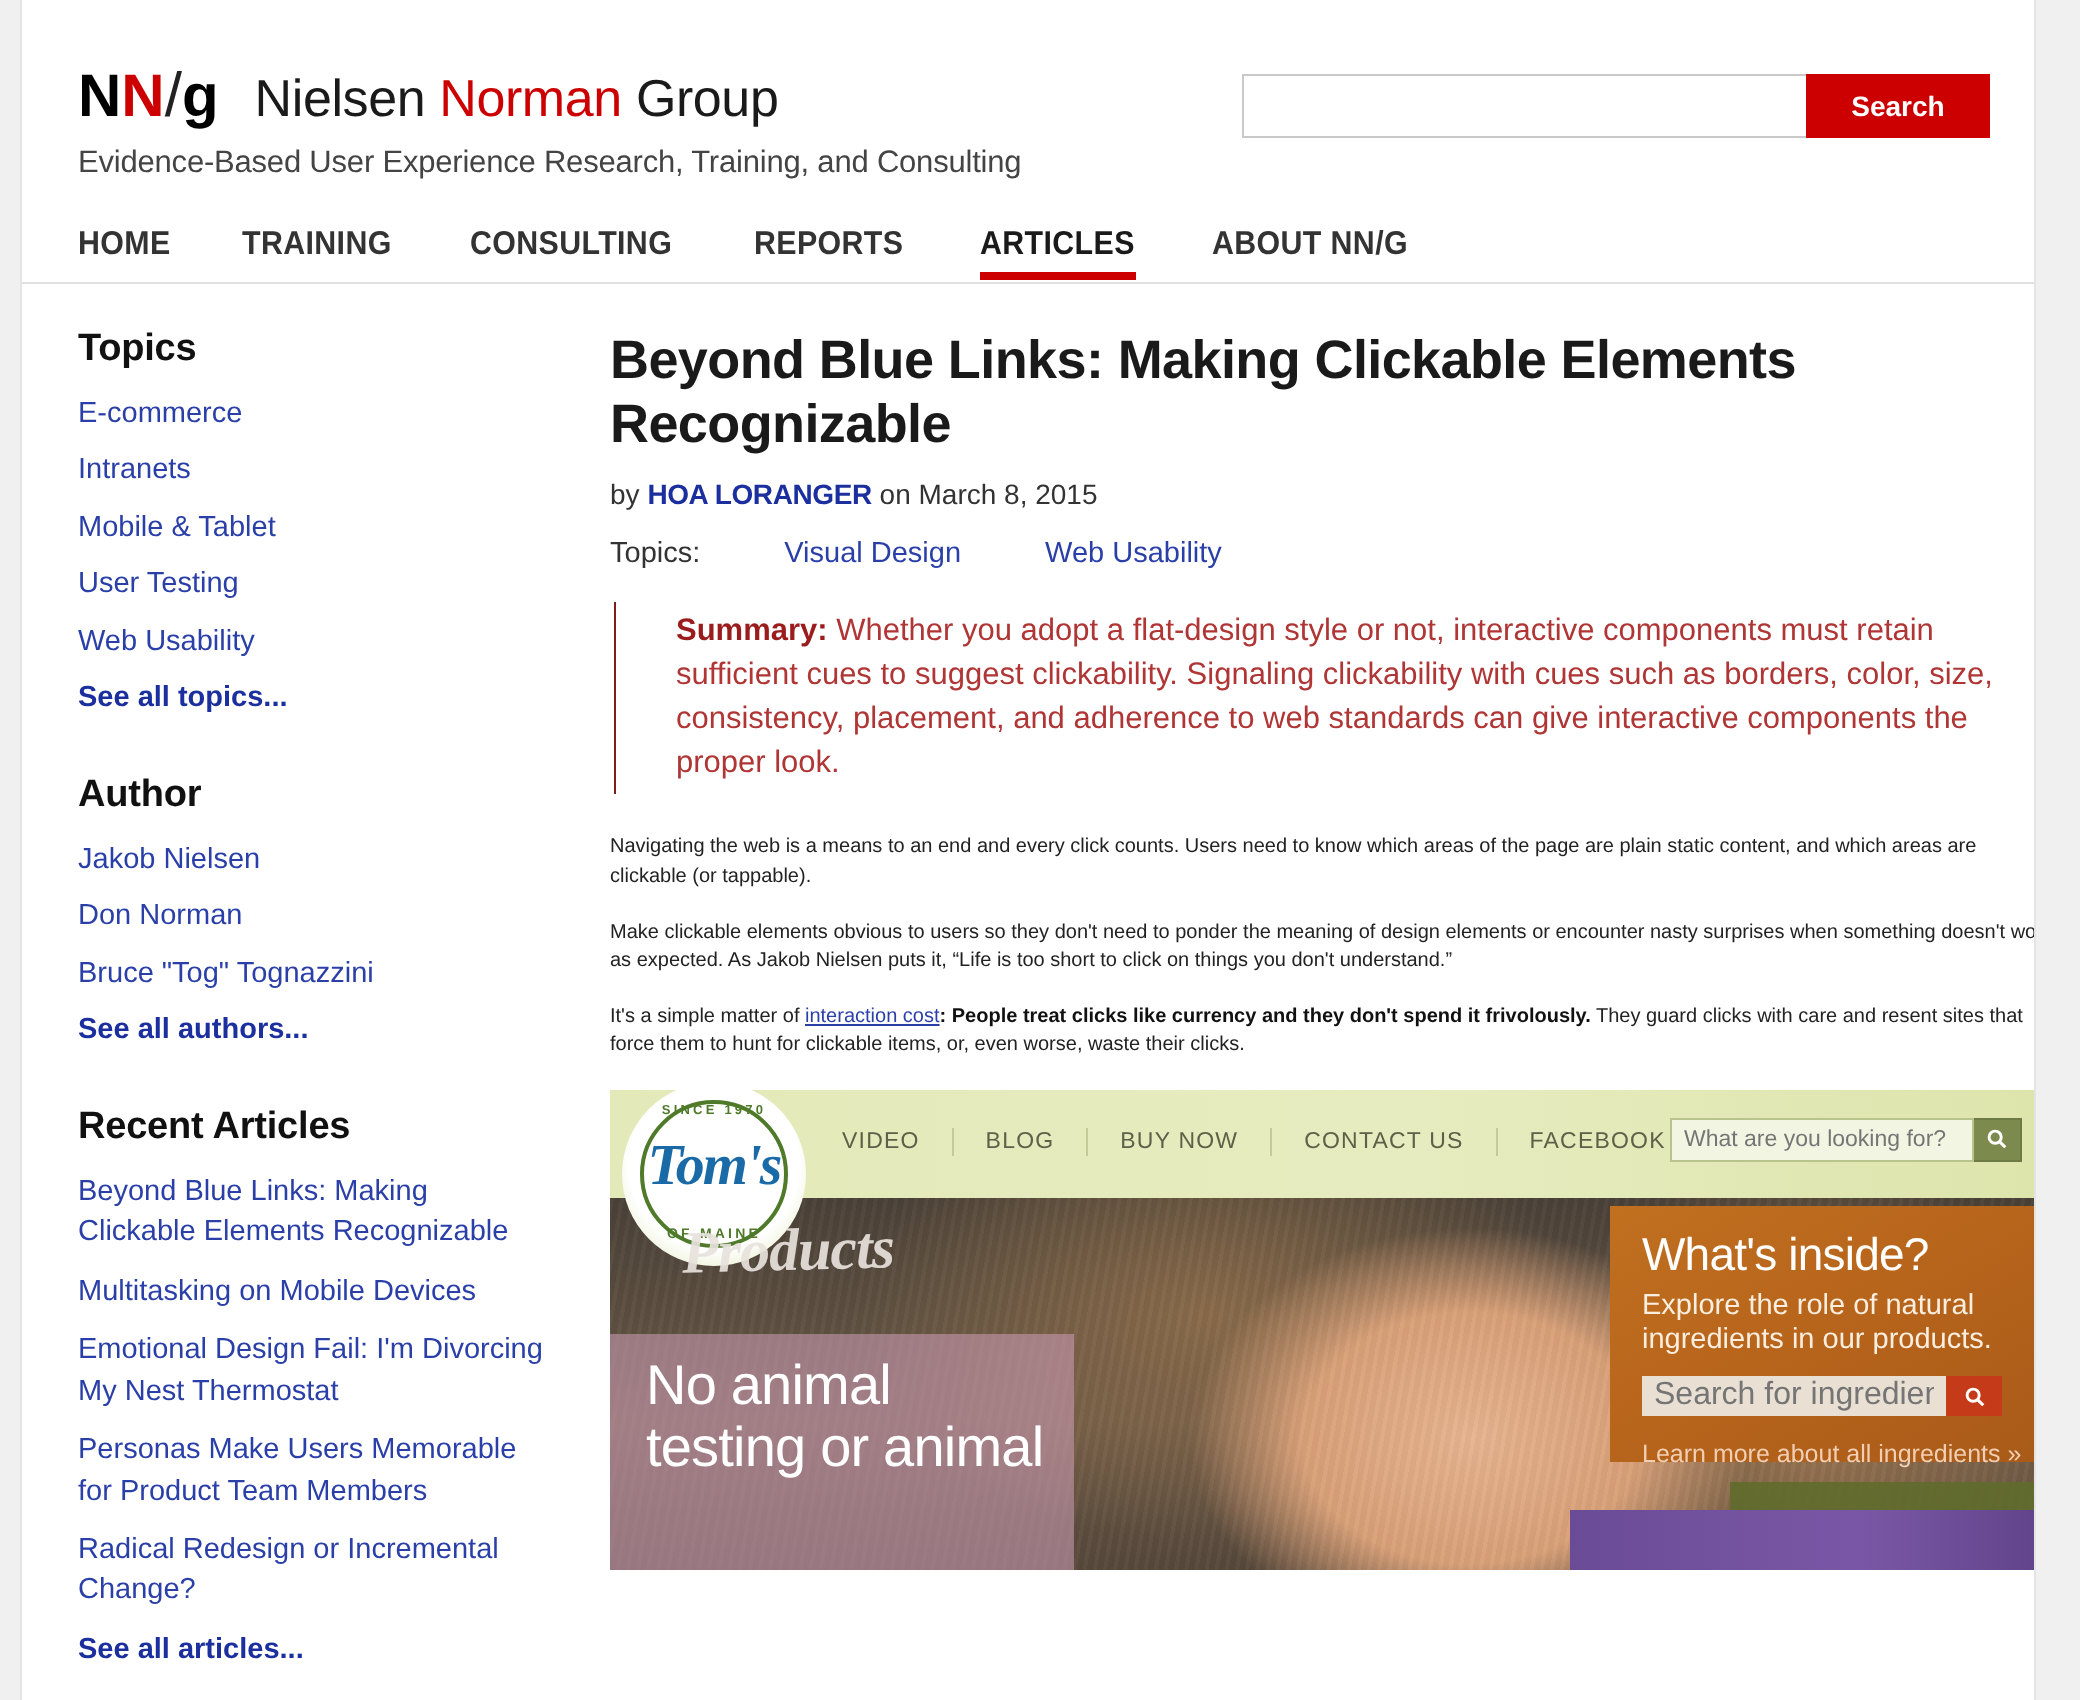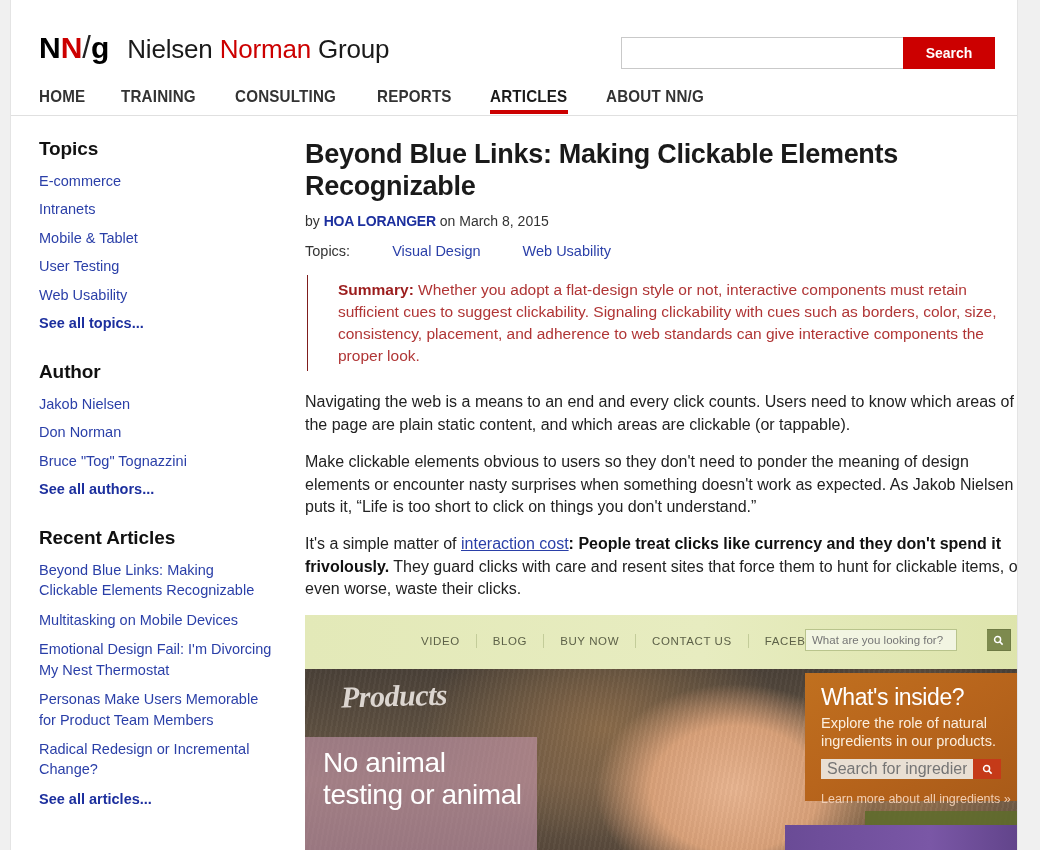--- a/index.html
+++ b/index.html
@@ -106,21 +106,21 @@
 
   .summary {
     border-left: 1px solid #7f1d1d;
     padding: 4px 0 4px 30px;
     margin: 4px 0 20px 2px;
     color: #b03535; font-size: 15.5px; line-height: 1.43;
   }
   .summary b { color: #9b1c1c; font-weight: 700; }
 
   .para {
-    font-size: 16px; color: #222; line-height: 1.42;
+    font-size: 10px; color: #222; line-height: 1.42;
     margin: 0 0 14px 0;
   }
   .para a.inline { color: #2a3fa8; text-decoration: underline; }
   .para b { font-weight: 700; color: #111; }
 
   
   .shot {
     position: relative; width: 722px; height: 240px;
     overflow: hidden; margin-top: 6px;
     background: #3b3027;
@@ -157,21 +157,21 @@
     font-size: 7px; color: #4e7a2a; font-weight: 700; letter-spacing: 1.6px;
   }
   .toms-logo .word {
     position: absolute; left: 0; right: 0; top: 26px; text-align: center;
     font-size: 29px; font-weight: 700; color: #1b6aa8;
     font-family: "Liberation Serif", serif; font-style: italic;
     letter-spacing: -1px;
   }
   .shot-search {
     position: absolute; right: 16px; top: 14px;
-    display: flex; height: 22px; align-items: stretch; gap: 30px;
+    display: flex; height: 22px; align-items: stretch;
   }
   .shot-search .fld {
     width: 152px; background: #f2f5e2; border: 1px solid #b9c48c;
     font-size: 11.5px; color: #8d9376; padding: 3px 6px;
   }
   .shot-search .btn {
     width: 24px; background: #7d8a4e; border: 1px solid #6e7a44; border-left: none;
     display: flex; align-items: center; justify-content: center;
   }
   .mag { display:block; }
@@ -244,20 +244,21 @@
 </head>
 <body>
 
 <div class="page">
 
   <div class="masthead">
     <div class="logo-row">
       <div class="logo-mark"><span>N</span><span class="n2">N</span><span class="slash">/</span><span>g</span></div>
       <div class="logo-words"><span>Nielsen </span><span class="red">Norman</span><span> Group</span></div>
     </div>
+    <div class="tagline">Evidence-Based User Experience Research, Training, and Consulting</div>
 
     <div class="searchbox">
       <input type="text" value="" placeholder="" style="">
       <button>Search</button>
     </div>
   </div>
 
   <div class="mainnav">
     <ul>
       <li><a href="#">HOME</a></li>
@@ -337,20 +338,26 @@
             <input class="fld" type="text" value="" placeholder="What are you looking for?" style="">
             <span class="btn">
               <svg class="mag" width="11" height="11" viewBox="0 0 12 12">
                 <circle cx="5" cy="5" r="3.3" fill="none" stroke="#ffffff" stroke-width="1.6"></circle>
                 <line x1="7.4" y1="7.4" x2="10.5" y2="10.5" stroke="#ffffff" stroke-width="1.7"></line>
               </svg>
             </span>
           </div>
         </div>
 
+        <div class="toms-logo">
+          <div class="ring"></div>
+          <div class="since">SINCE 1970</div>
+          <div class="word">Tom's</div>
+          <div class="ofmaine">OF MAINE</div>
+        </div>
 
         <div class="shot-photo">
           <div class="strands"></div>
         </div>
 
         <div class="products-word">Products</div>
 
         <div class="green-strip"></div>
         <div class="purple-strip"></div>
 

